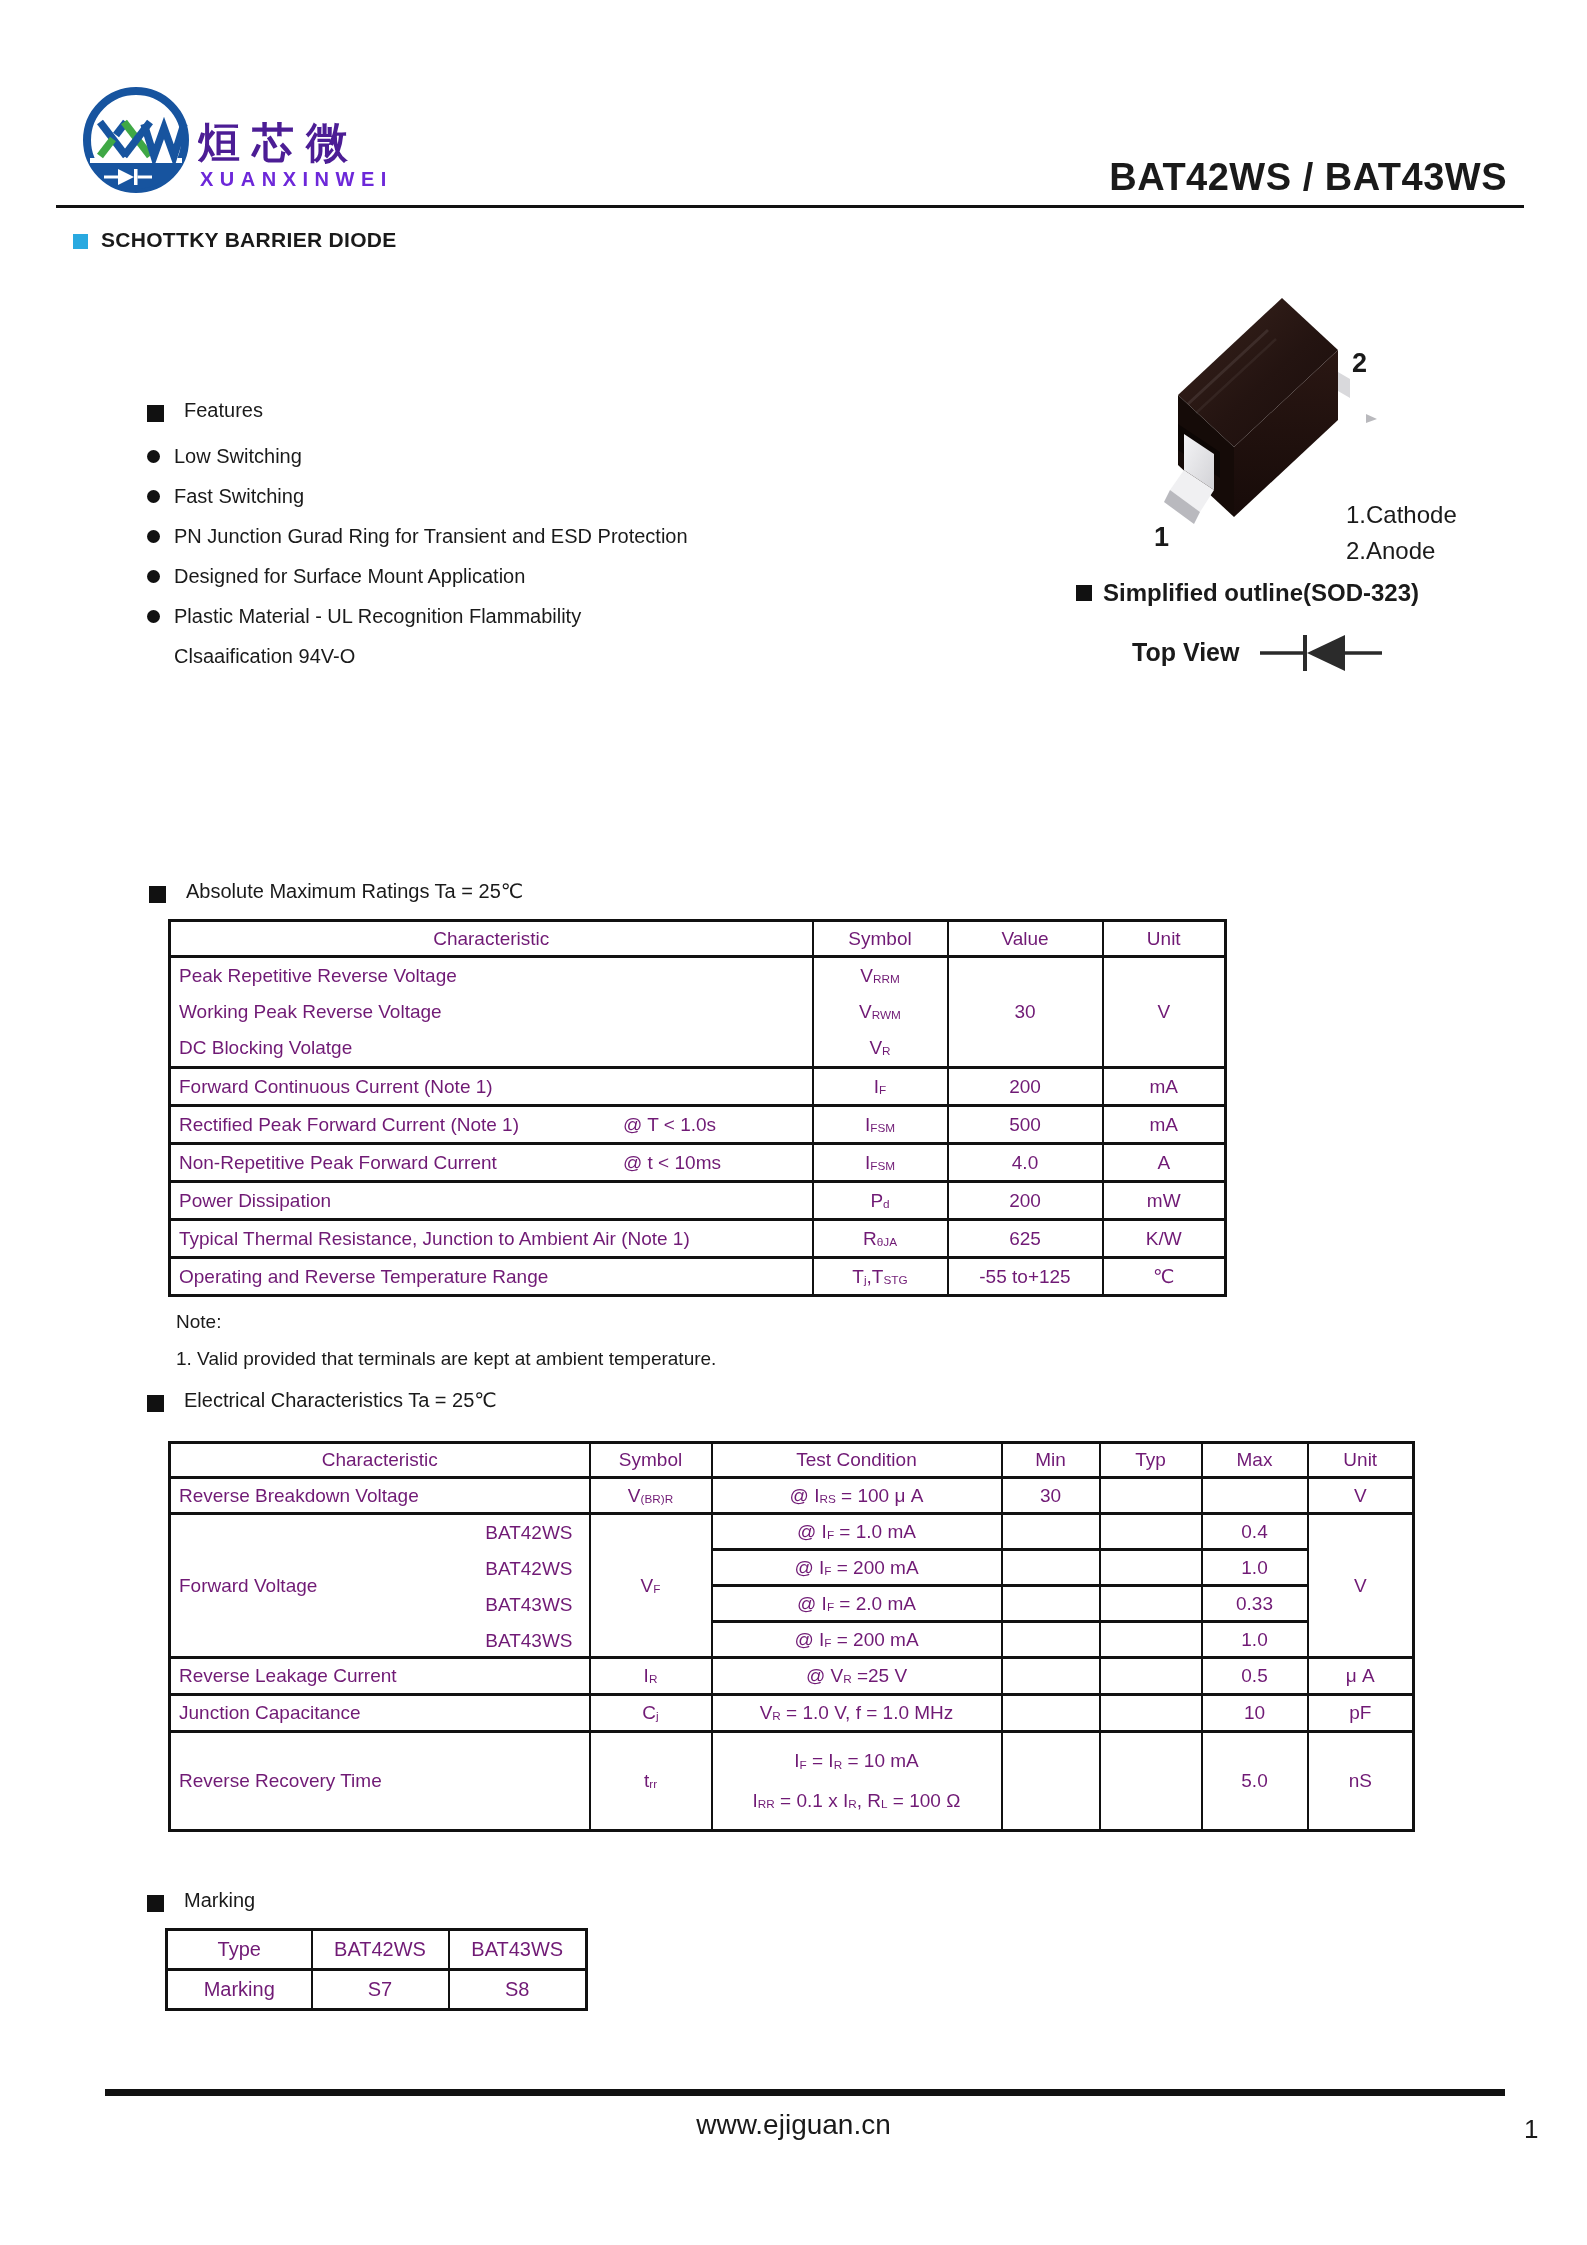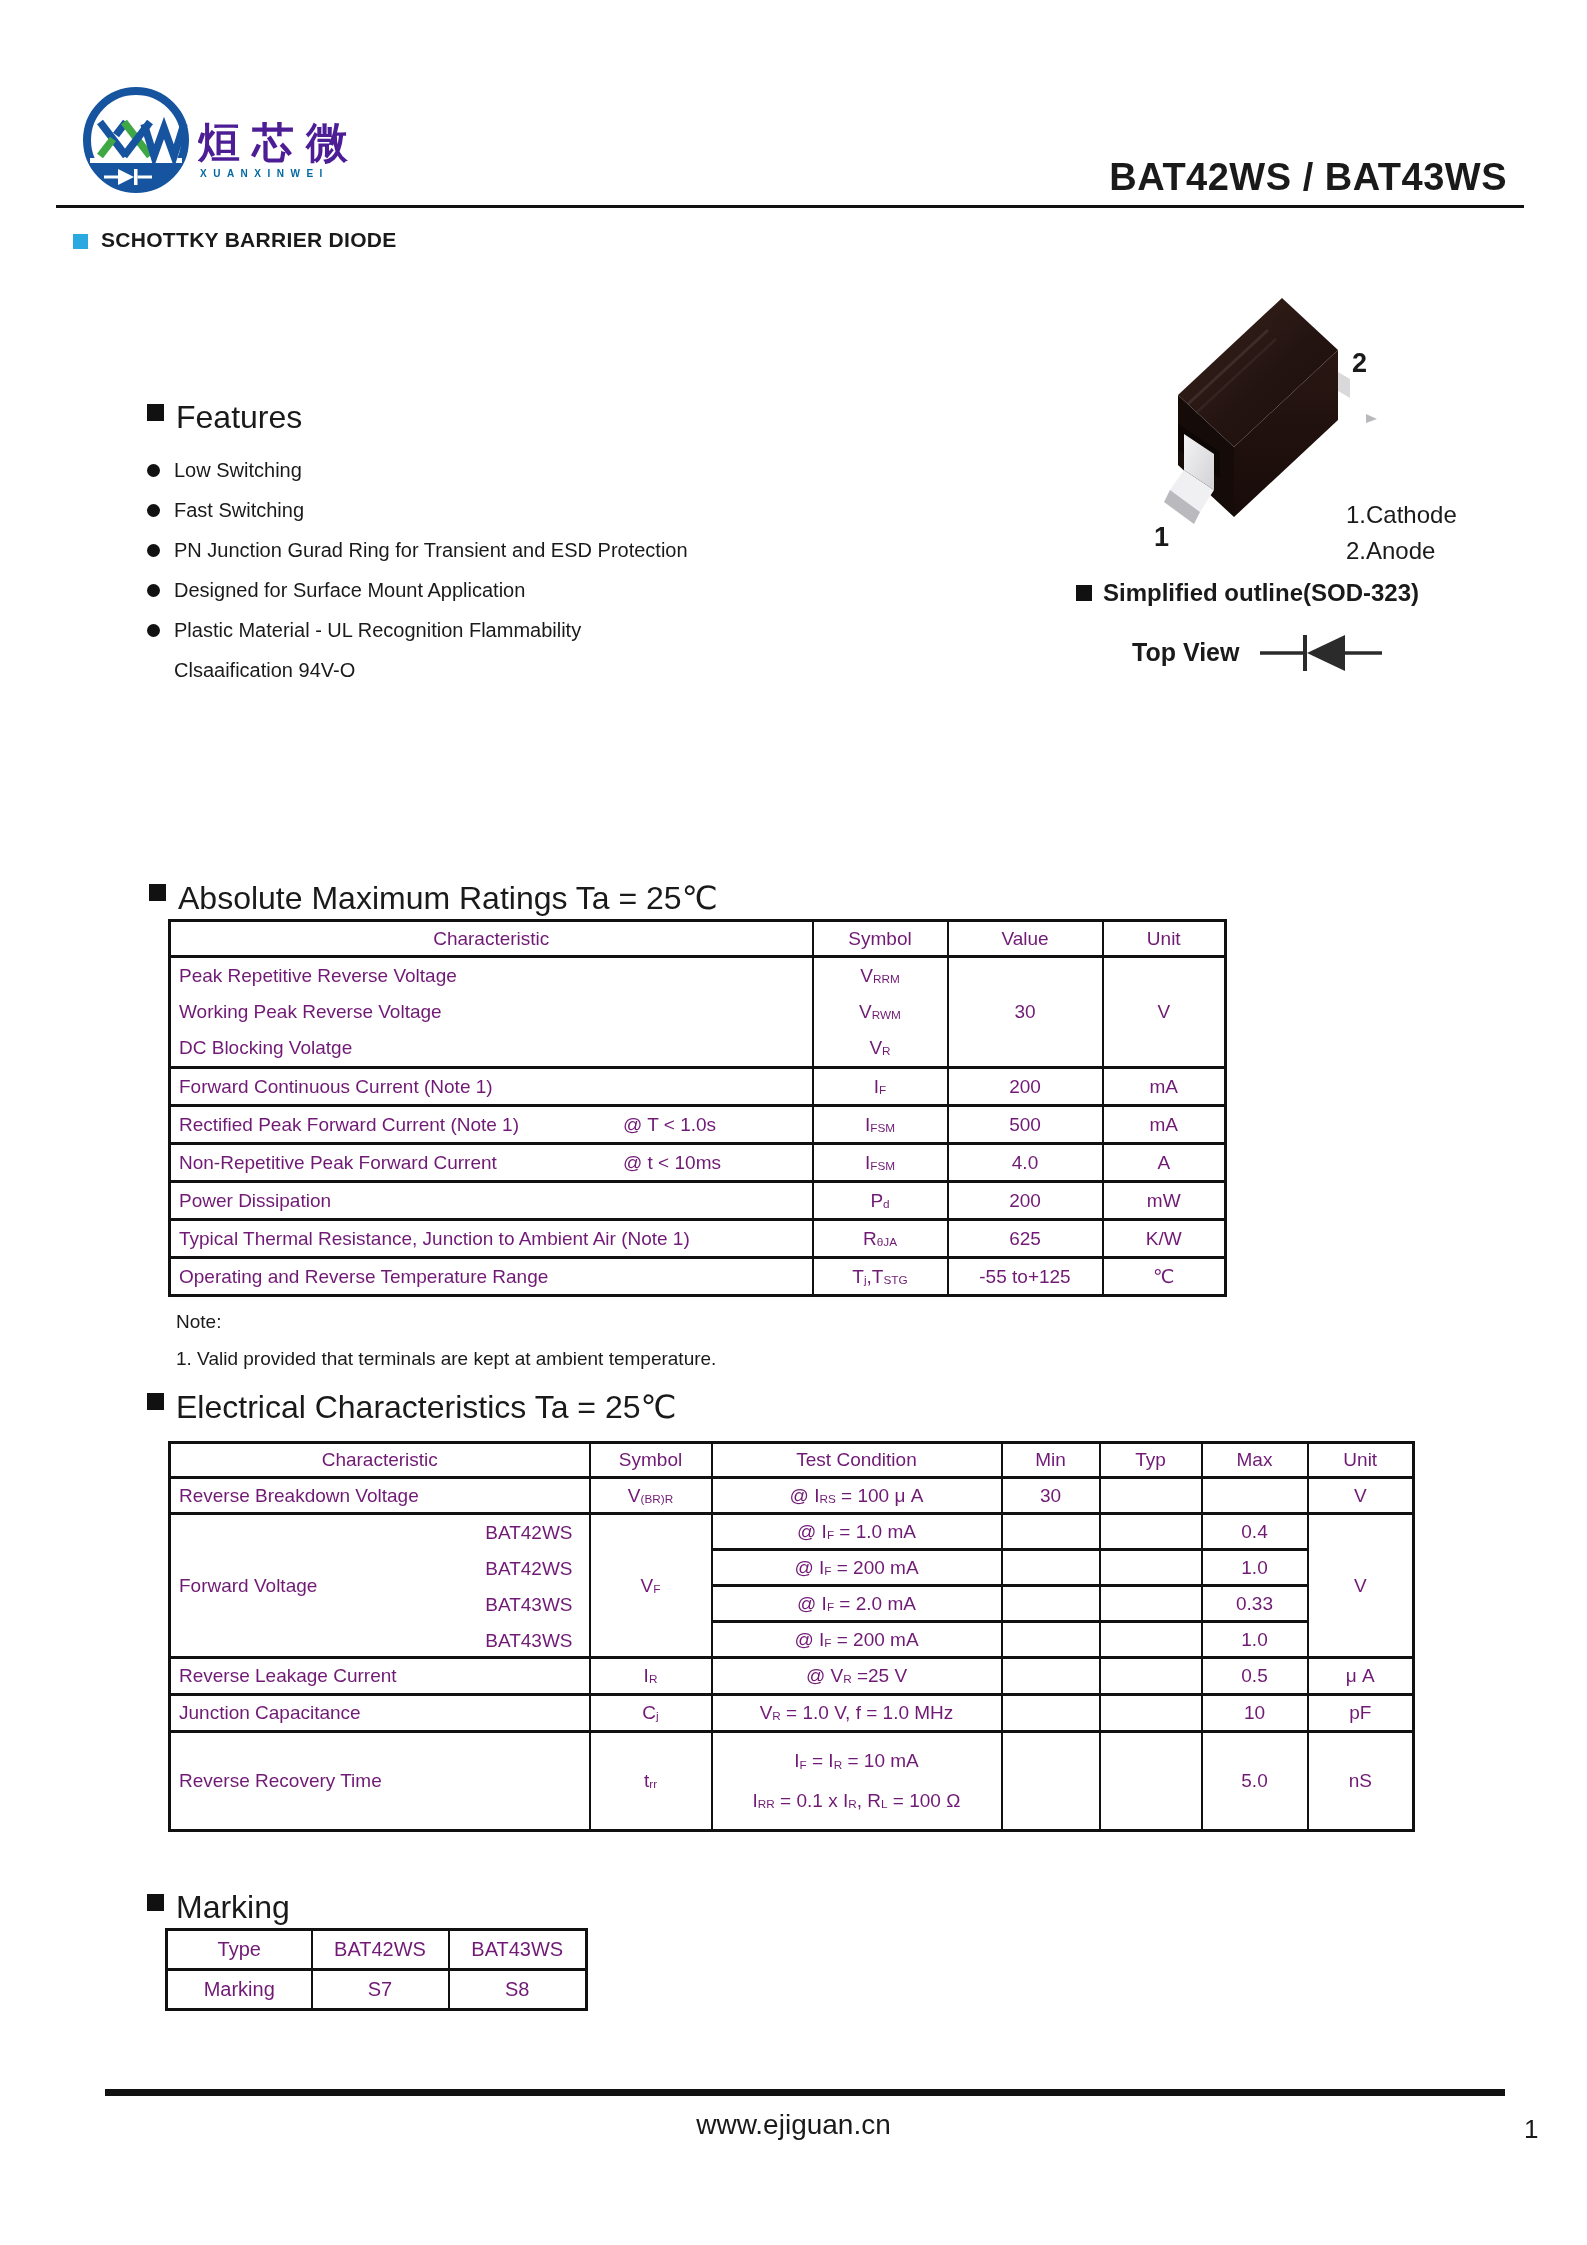--- a/index.html
+++ b/index.html
@@ -6,30 +6,30 @@
   .page{
     position:relative;width:1587px;height:2245px;margin:0 auto;background:#ffffff;
     font-family:"Liberation Sans","DejaVu Sans",sans-serif;color:#1a1a1a;overflow:hidden;
   }
   .abs{position:absolute;}
   sub{font-size:0.62em;vertical-align:baseline;position:relative;top:0.12em;letter-spacing:0;}
 
   
   .logo-mark{left:80px;top:84px;}
   .logo-cn{left:198px;top:102px;font-size:42px;font-weight:700;letter-spacing:12px;color:#4c1d95;width:260px;height:62px;overflow:hidden;margin-top:13px;}
-  .logo-en{left:200px;top:168px;font-size:10px;font-weight:600;letter-spacing:6.5px;color:#0369a1;}
+  .logo-en{left:200px;top:168px;font-size:20px;font-weight:600;letter-spacing:6.5px;color:#6d28d9;}
   .part-title{right:80px;top:156px;font-size:38px;font-weight:700;letter-spacing:0.5px;}
   .hrule{left:56px;top:205px;width:1468px;height:3px;background:#111;}
   .subtitle-row{left:73px;top:228px;display:flex;align-items:center;gap:13px;}
   .bluesq{width:15px;height:15px;background:var(--accent,#29a9e0);margin-top:2px;}
   .subtitle-text{font-size:21px;font-weight:700;letter-spacing:0.3px;}
 
   
   .features{left:147px;top:399px;width:720px;}
-  .sec-head{display:flex;align-items:flex-start;gap:12px;font-size:32px;}
+  .sec-head{display:flex;align-items:flex-end;gap:20px;font-size:20px;}
   .blacksq{width:17px;height:17px;background:#111;flex:none;margin-top:5px;}
   .features .sec-head{margin-bottom:14px;}
   .feat-item{height:40px;display:flex;align-items:center;gap:14px;font-size:20px;}
   .dot{width:13px;height:13px;border-radius:50%;background:#111;flex:none;}
   .feat-cont{height:40px;display:flex;align-items:center;padding-left:27px;font-size:20px;}
 
   
   .pkg-svg{left:1148px;top:272px;}
   .pin2-label{left:1352px;top:348px;font-size:27px;font-weight:700;}
   .pin1-label{left:1154px;top:522px;font-size:27px;font-weight:700;}

